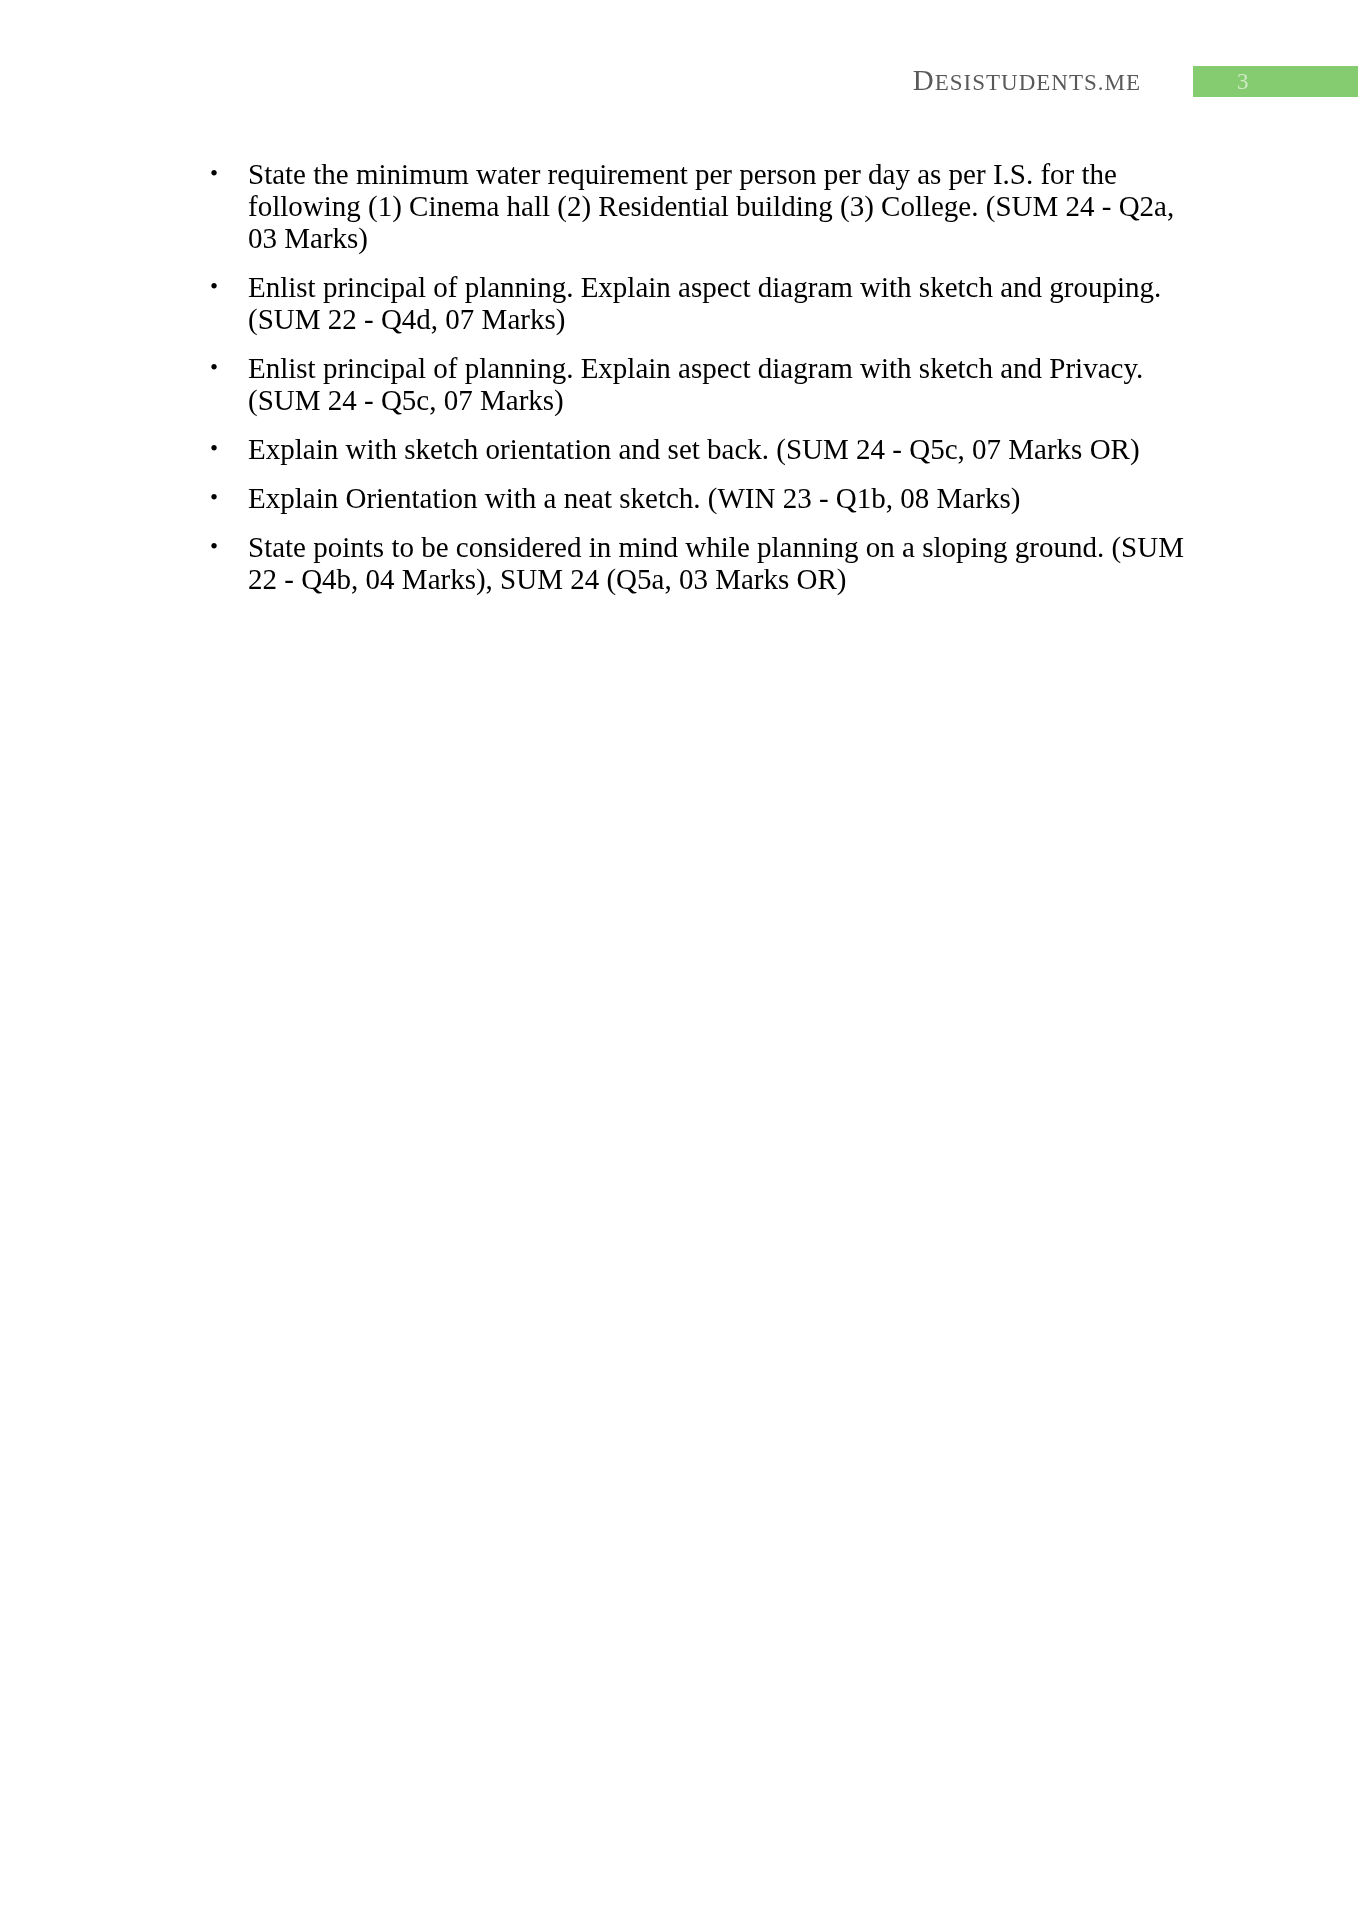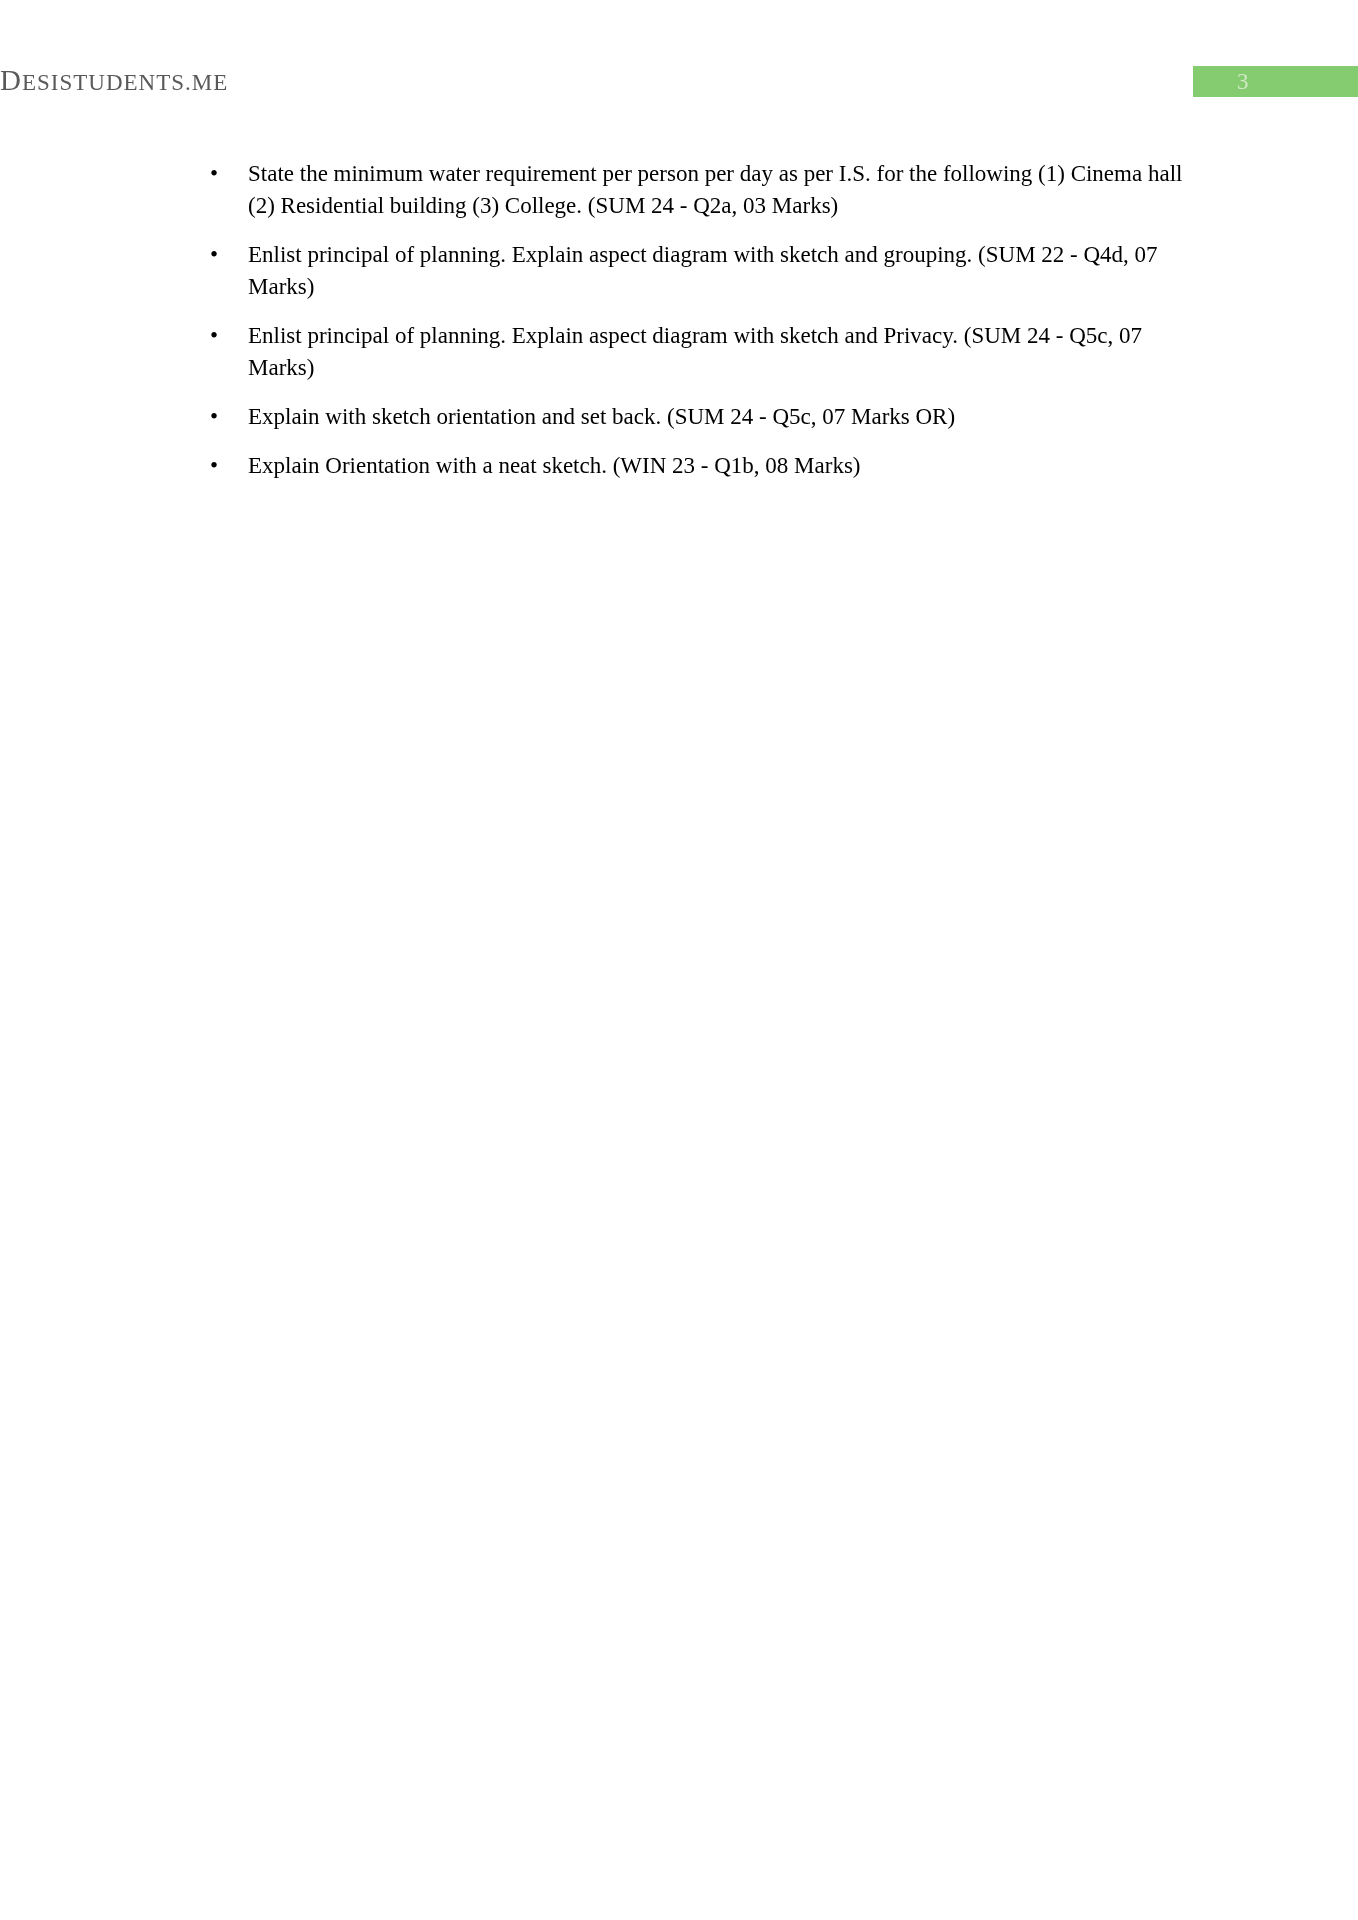--- a/index.html
+++ b/index.html
@@ -18,22 +18,23 @@
   }
 
   
   .header {
     position: absolute;
     top: 66px;
     left: 0;
     right: 0;
     height: 31px;
     display: flex;
-    justify-content: space-between;
+    justify-content: flex-end;
     align-items: center;
+    gap: 37px;
   }
   .site-name {
     display: inline-block;
     color: #58595a;
     font-size: 23px;
     letter-spacing: 1px;
     margin-right: 15px;
     line-height: 31px;
   }
   .site-name::first-letter {
@@ -61,21 +62,21 @@
   }
   ul.question-list {
     list-style: none;
     margin: 0;
     padding: 0;
   }
   ul.question-list li {
     position: relative;
     padding-left: 38px;
     margin: 0 0 17px 0;
-    font-size: 23px;
+    font-size: 29px;
     line-height: 32px;
     max-width: 957px;
   }
   .bullet {
     position: absolute;
     left: 0;
     top: 0;
     width: 20px;
     line-height: 32px;
     font-size: 23px;
@@ -112,16 +113,20 @@
         <span>Enlist principal of planning. Explain aspect diagram with sketch and Privacy. (SUM 24 - Q5c, 07 Marks)</span>
       </li>
       <li>
         <span class="bullet"></span>
         <span>Explain with sketch orientation and set back. (SUM 24 - Q5c, 07 Marks OR)</span>
       </li>
       <li>
         <span class="bullet"></span>
         <span>Explain Orientation with a neat sketch. (WIN 23 - Q1b, 08 Marks)</span>
       </li>
+      <li>
+        <span class="bullet"></span>
+        <span>State points to be considered in mind while planning on a sloping ground. (SUM 22 - Q4b, 04 Marks), SUM 24 (Q5a, 03 Marks OR)</span>
+      </li>
     </ul>
   </div>
 
 </div>
 
 </body></html>

